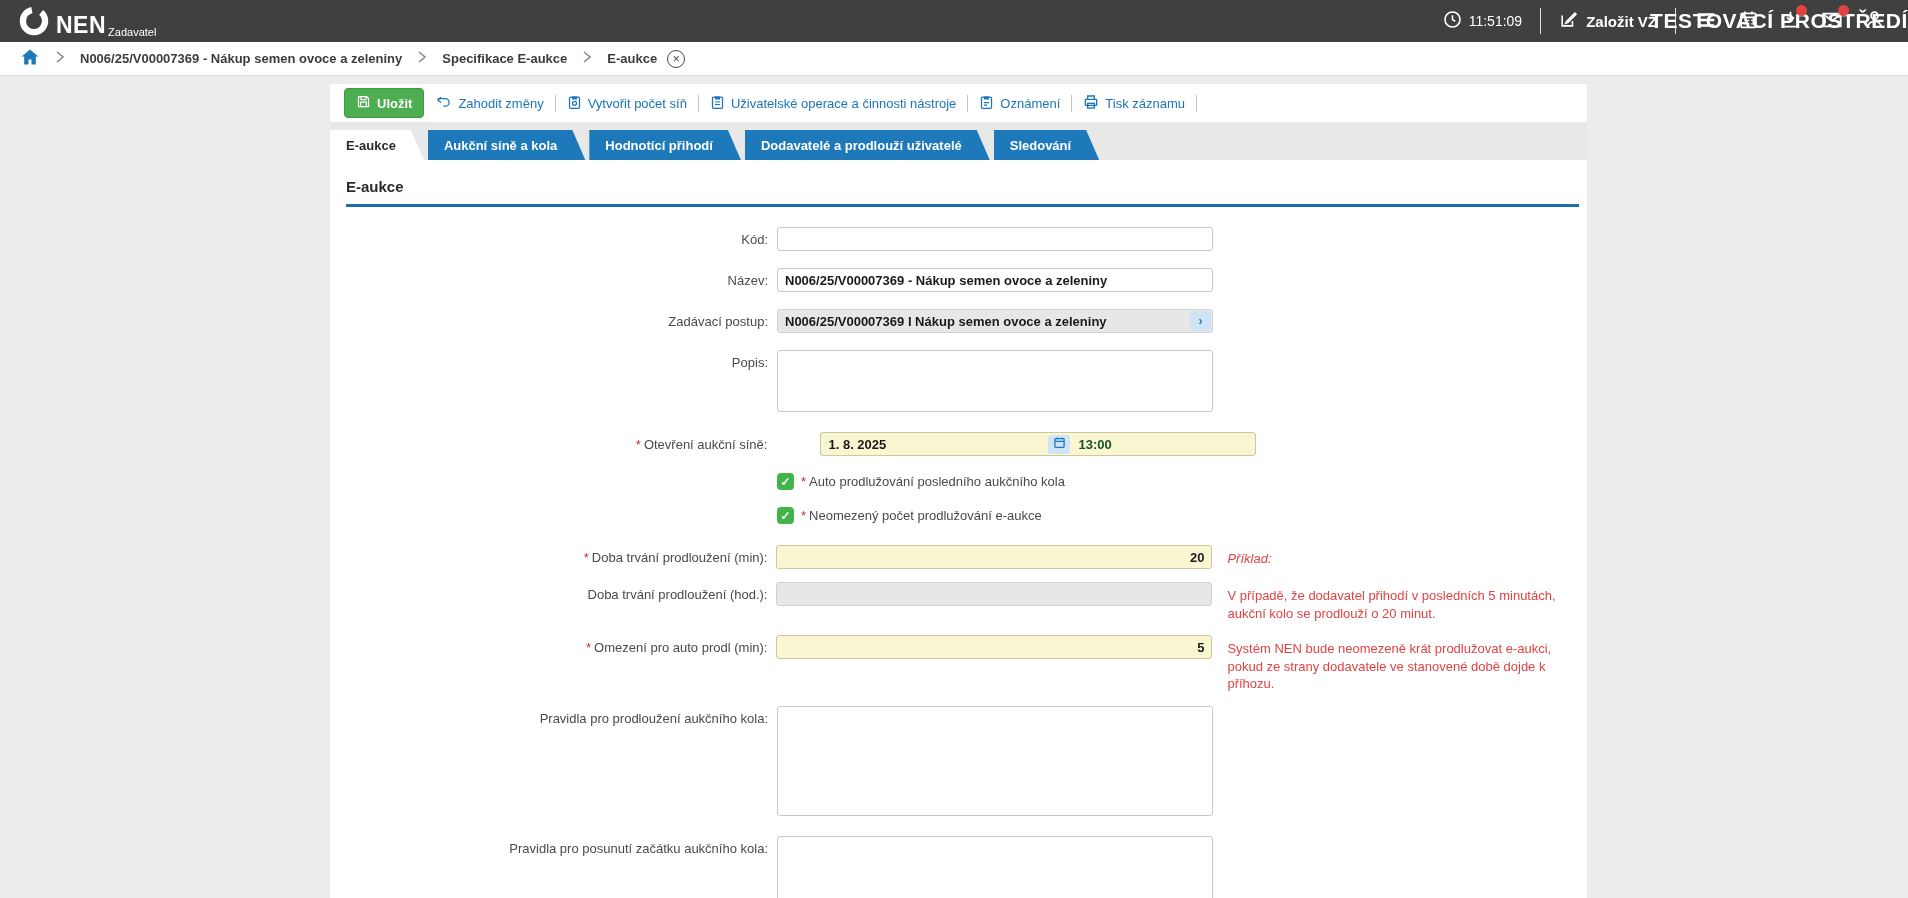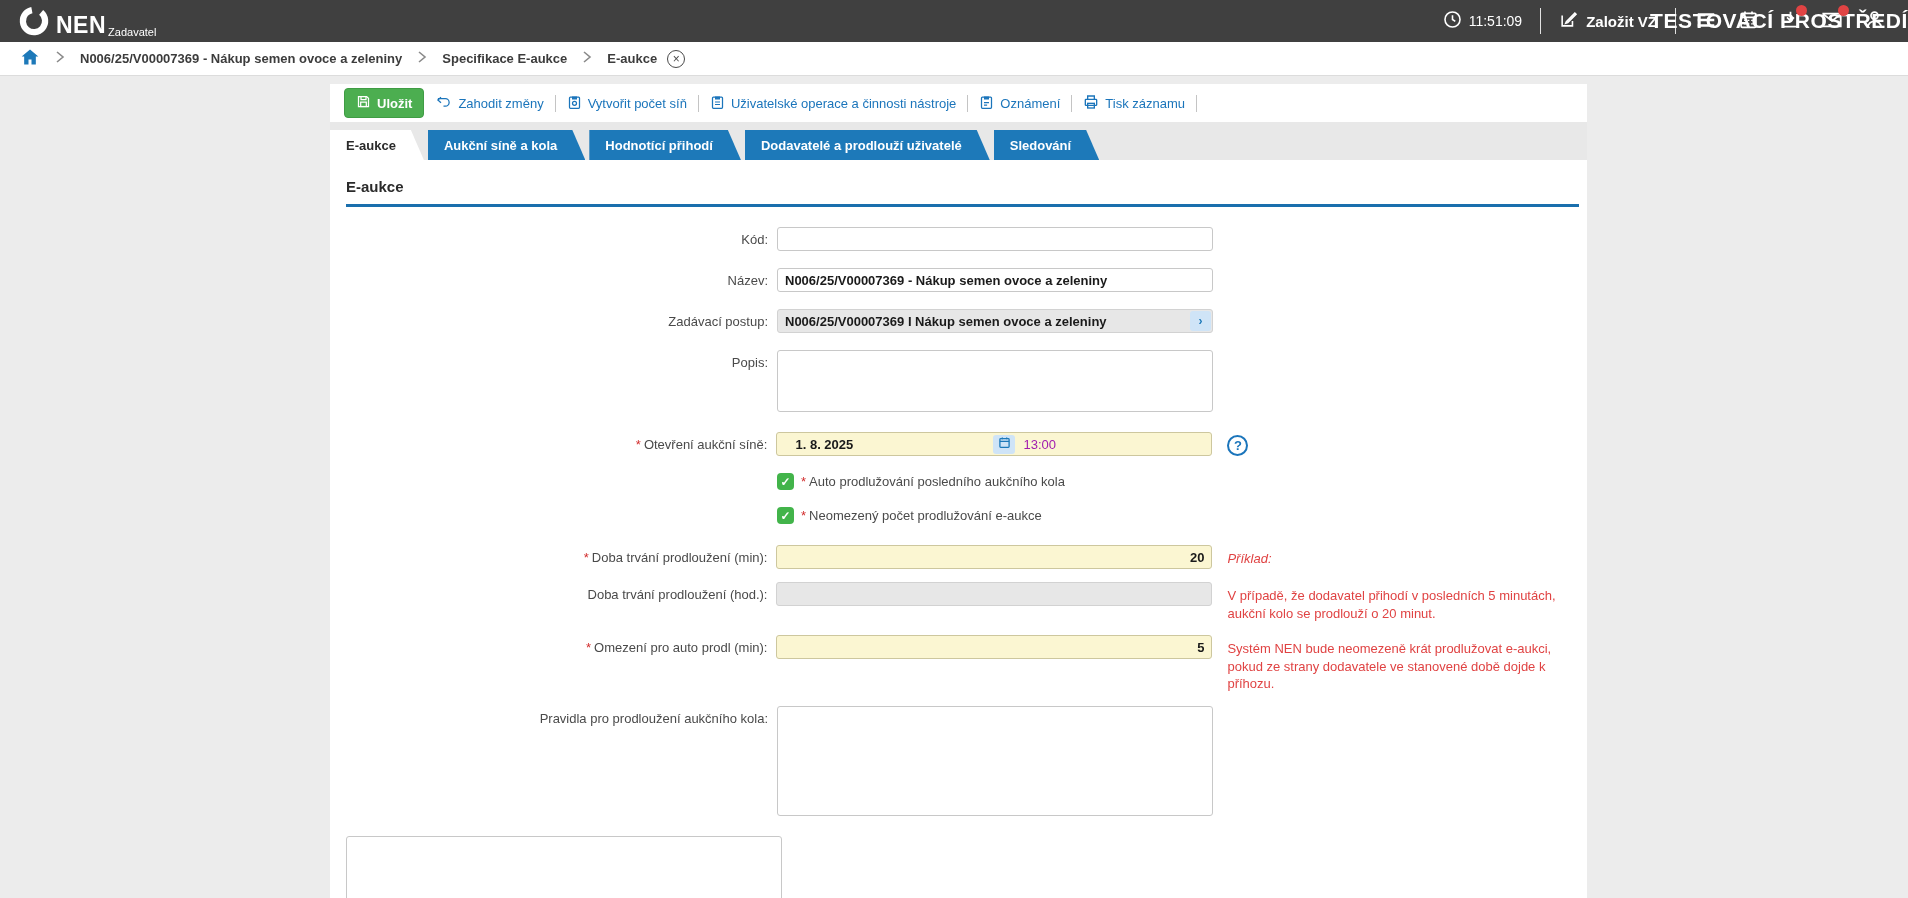--- a/index.html
+++ b/index.html
@@ -95,28 +95,28 @@
     display:flex; align-items:center; padding:0 26px 0 7px; font-weight:bold; color:#1a1a1a;
     white-space:nowrap; overflow:hidden;
   }
   .refbtn {
     position:absolute; right:2px; top:2px; width:21px; height:20px; border:none;
     background:#cfe4f7; border-radius:3px; color:#1d79b9; font-weight:bold;
     font-family:inherit; font-size:12px; cursor:pointer; display:flex; align-items:center; justify-content:center;
   }
   .datefield {
     width:436px; height:24px; background:#fbf6d2; border:1px solid #cdc79e; border-radius:3px;
-    display:flex; align-items:center; padding:0 18px; gap:8px; cursor:text;
+    display:flex; align-items:center; padding:0 7px; gap:8px; cursor:text;margin-left:44px;
   }
   .datefield .dval { font-weight:bold; color:#1a1a1a; }
   .calbtn {
     margin-left:auto; width:22px; height:19px; background:#cfe4f7; border-radius:3px; border:none;
     display:flex; align-items:center; justify-content:center; cursor:pointer;
   }
-  .datefield .tval { font-weight:normal; color:#a21caf; width:170px; }
+  .datefield .tval { font-weight:bold; color:#14532d; width:170px; }
   .fnote { margin-left:15px; padding-top:5px; width:352px; color:#e04343; line-height:1.35; }
   .fnote.italic { font-style:italic; }
   .helpicon {
     width:21px; height:21px; border:2px solid #1b75bb; border-radius:50%; color:#1b75bb;
     font-weight:bold; font-size:13px; display:flex; align-items:center; justify-content:center; cursor:pointer;
   }
   .cbrow { display:flex; align-items:center; margin:0 0 17px 431px; }
   .cbox {
     width:17px; height:17px; background:#42b44a; border-radius:4px; color:#fff;
     display:flex; align-items:center; justify-content:center; font-size:12px; font-weight:bold;
@@ -396,20 +396,21 @@
       </div>
 
       <div class="frow" style="margin-top:2px;">
         <label class="flabel">Pravidla pro prodloužení aukčního kola:</label>
         <div class="fctrl">
           <textarea class="ta" style="height: 110px;"></textarea>
         </div>
       </div>
 
       <div class="frow" style="margin-top:8px;">
+        <label class="flabel">Pravidla pro posunutí začátku aukčního kola:</label>
         <div class="fctrl">
           <textarea class="ta" style="height: 92px;"></textarea>
         </div>
       </div>
 
     </div>
   </div>
 </div>
 
 </body></html>

